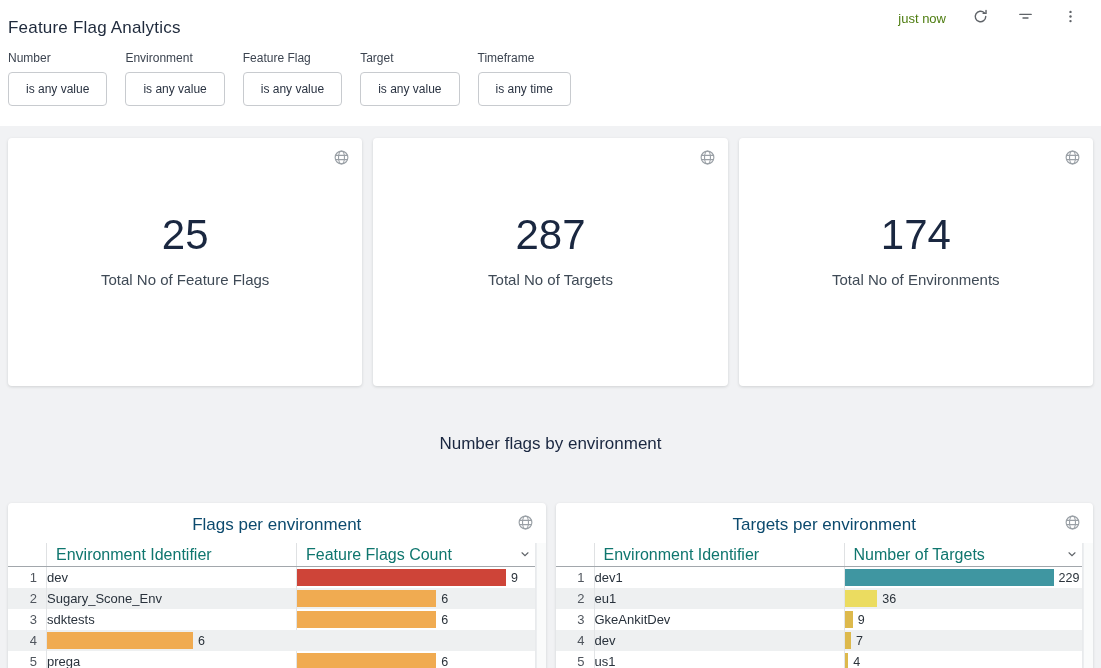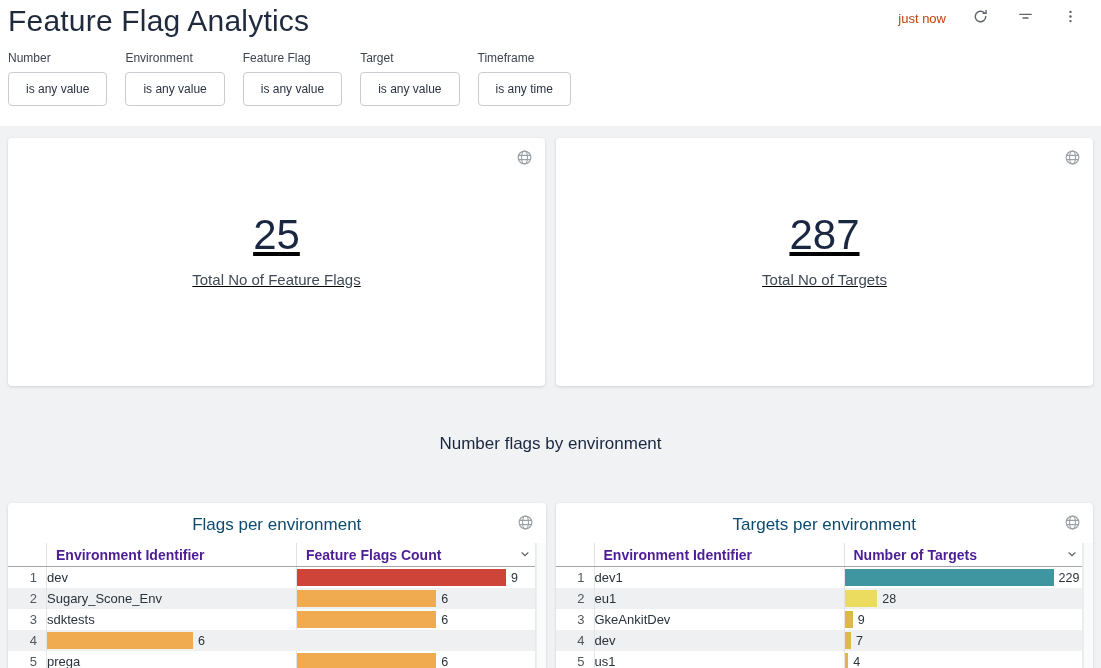--- a/index.html
+++ b/index.html
@@ -2,40 +2,40 @@
 <html><head>
 <meta charset="utf-8">
 <style>
   * { margin:0; padding:0; box-sizing:border-box; }
   html,body { width:1101px; height:668px; overflow:hidden; background:#ffffff;
     font-family:"Liberation Sans", sans-serif; }
   .stage { position:relative; width:1101px; height:668px; background:#ffffff; }
 
   
   .topbar { position:absolute; top:0; left:0; right:0; height:40px; background:#ffffff; }
-  .dash-title { position:absolute; left:8px; top:4px; font-size:30px; font-weight:500;
+  .dash-title { position:absolute; left:8px; top:18px; font-size:17px; font-weight:500;
     color:#1f2a3c; letter-spacing:.2px; }
   .topbar-right { position:absolute; top:6px; right:20px; display:flex; align-items:center; gap:24px; }
-  .refreshed { font-size:13px; color:#c2410c; }
+  .refreshed { font-size:13px; color:#4d7c0f; }
   .icon-btn { background:none; border:none; cursor:pointer; display:flex; align-items:center;
     justify-content:center; padding:2px; }
 
   
   .filter-bar { position:absolute; top:51px; left:8px; display:flex; gap:18px; }
   .filter-group { display:flex; flex-direction:column; }
   .filter-label { font-size:12px; color:#3c4450; margin-bottom:7px; }
   .filter-value { background:#ffffff; border:1px solid #c8cbcf; border-radius:4px;
     height:34px; padding:0 17px; font-size:12px; color:#2a3342; cursor:pointer;
     font-family:"Liberation Sans", sans-serif; white-space:nowrap; }
 
   
   .dash-area { position:absolute; top:126px; left:0; right:0; bottom:0; background:#f1f2f4; }
 
   
-  .kpi-row { position:absolute; top:12px; left:8px; right:8px; height:248px; display:flex; gap:11px;text-decoration:underline; }
+  .kpi-row { position:absolute; top:12px; left:8px; right:8px; height:248px; display:flex; gap:11px; }
   .kpi-card { flex:1; background:#ffffff; border-radius:4px;
     box-shadow:0 1px 3px rgba(60,64,67,.18); position:relative;
     display:flex; flex-direction:column; align-items:center; justify-content:center; }
   .kpi-inner { transform:translateY(-12px); text-align:center; }
   .kpi-value { font-size:42px; font-weight:500; color:#1a2740; line-height:1.1; }
   .kpi-label { font-size:15px; color:#3f4a56; margin-top:12px; }
   .tile-globe { position:absolute; top:11px; right:12px; }
 
   
   .section-title { position:absolute; top:308px; left:0; right:0; text-align:center;
@@ -43,21 +43,21 @@
 
   
   .panel-row { position:absolute; top:377px; left:8px; right:8px; display:flex; gap:10px; }
   .panel { flex:1; background:#ffffff; border-radius:4px 4px 0 0;
     box-shadow:0 1px 3px rgba(60,64,67,.18); position:relative; height:260px; overflow:hidden; }
   .panel-title-row { height:40px; position:relative; }
   .panel-title { text-align:center; padding-top:12px; font-size:17px; font-weight:500; color:#0c4a6e; }
   .tbl { margin-right:10px; border-right:1px solid #e8eaec; }
   .tbl-header, .tbl-row { display:grid; grid-template-columns:38px 250px 1fr; align-items:center; }
   .tbl-header { height:24px; border-bottom:1px solid #a2a7ac; }
-  .th { font-size:14px; font-weight:bold; color:#4c1d95; padding-left:9px;
+  .th { font-size:16px; font-weight:normal; color:#0f766e; padding-left:9px;
     border-left:1px solid #dfe1e3; height:100%; display:flex; align-items:center; cursor:pointer; }
   .th-num { border-left:none; }
   .th-bars { justify-content:space-between; padding-right:4px; }
   .tbl-row { height:21px; background:#ffffff; cursor:pointer; }
   .tbl-row:nth-child(even) { background:#eef0f1; }
   .td-num { font-size:13px; color:#50565e; text-align:right; padding-right:9px; }
   .td-id { font-size:13px; color:#29323c; padding-left:0; border-left:1px solid #e2e4e6;
     height:100%; display:flex; align-items:center; overflow:hidden; white-space:nowrap; }
   .td-bar { border-left:1px solid #e2e4e6; height:100%; display:flex; align-items:center; }
   .bar { height:17px; min-width:3px; }
@@ -146,20 +146,33 @@
         <circle cx="12" cy="12" r="9"></circle>
               <ellipse cx="12" cy="12" rx="4.2" ry="9"></ellipse>
               <path d="M3.6 9h16.8M3.6 15h16.8"></path>
       </svg>
     </span>
     <div class="kpi-inner">
       <div class="kpi-value">287</div>
       <div class="kpi-label">Total No of Targets</div>
     </div>
   </div>
+        <div class="kpi-card">
+    <span class="tile-globe">
+      <svg width="17" height="17" viewBox="0 0 24 24" fill="none" stroke="#9aa0a6" stroke-width="1.6">
+        <circle cx="12" cy="12" r="9"></circle>
+              <ellipse cx="12" cy="12" rx="4.2" ry="9"></ellipse>
+              <path d="M3.6 9h16.8M3.6 15h16.8"></path>
+      </svg>
+    </span>
+    <div class="kpi-inner">
+      <div class="kpi-value">174</div>
+      <div class="kpi-label">Total No of Environments</div>
+    </div>
+  </div>
       </div>
     <div class="section-title">Number flags by environment</div>
     <div class="panel-row">
         <div class="panel">
     <div class="panel-title-row">
       <div class="panel-title">Flags per environment</div>
       <span class="tile-globe">
         <svg width="17" height="17" viewBox="0 0 24 24" fill="none" stroke="#9aa0a6" stroke-width="1.6">
           <circle cx="12" cy="12" r="9"></circle>
                 <ellipse cx="12" cy="12" rx="4.2" ry="9"></ellipse>
@@ -255,21 +268,21 @@
     <div class="td-bar">
       <div class="bar" style="background: rgb(63, 150, 161); width: 88%;"></div>
       <span class="bar-label">229</span>
     </div>
   </div>
               <div class="tbl-row">
     <div class="td-num">2</div>
     <div class="td-id">eu1</div>
     <div class="td-bar">
       <div class="bar" style="background: rgb(235, 220, 96); width: 13.8341%;"></div>
-      <span class="bar-label">28</span>
+      <span class="bar-label">36</span>
     </div>
   </div>
               <div class="tbl-row">
     <div class="td-num">3</div>
     <div class="td-id">GkeAnkitDev</div>
     <div class="td-bar">
       <div class="bar" style="background: rgb(221, 185, 76); width: 3.45852%;"></div>
       <span class="bar-label">9</span>
     </div>
   </div>

